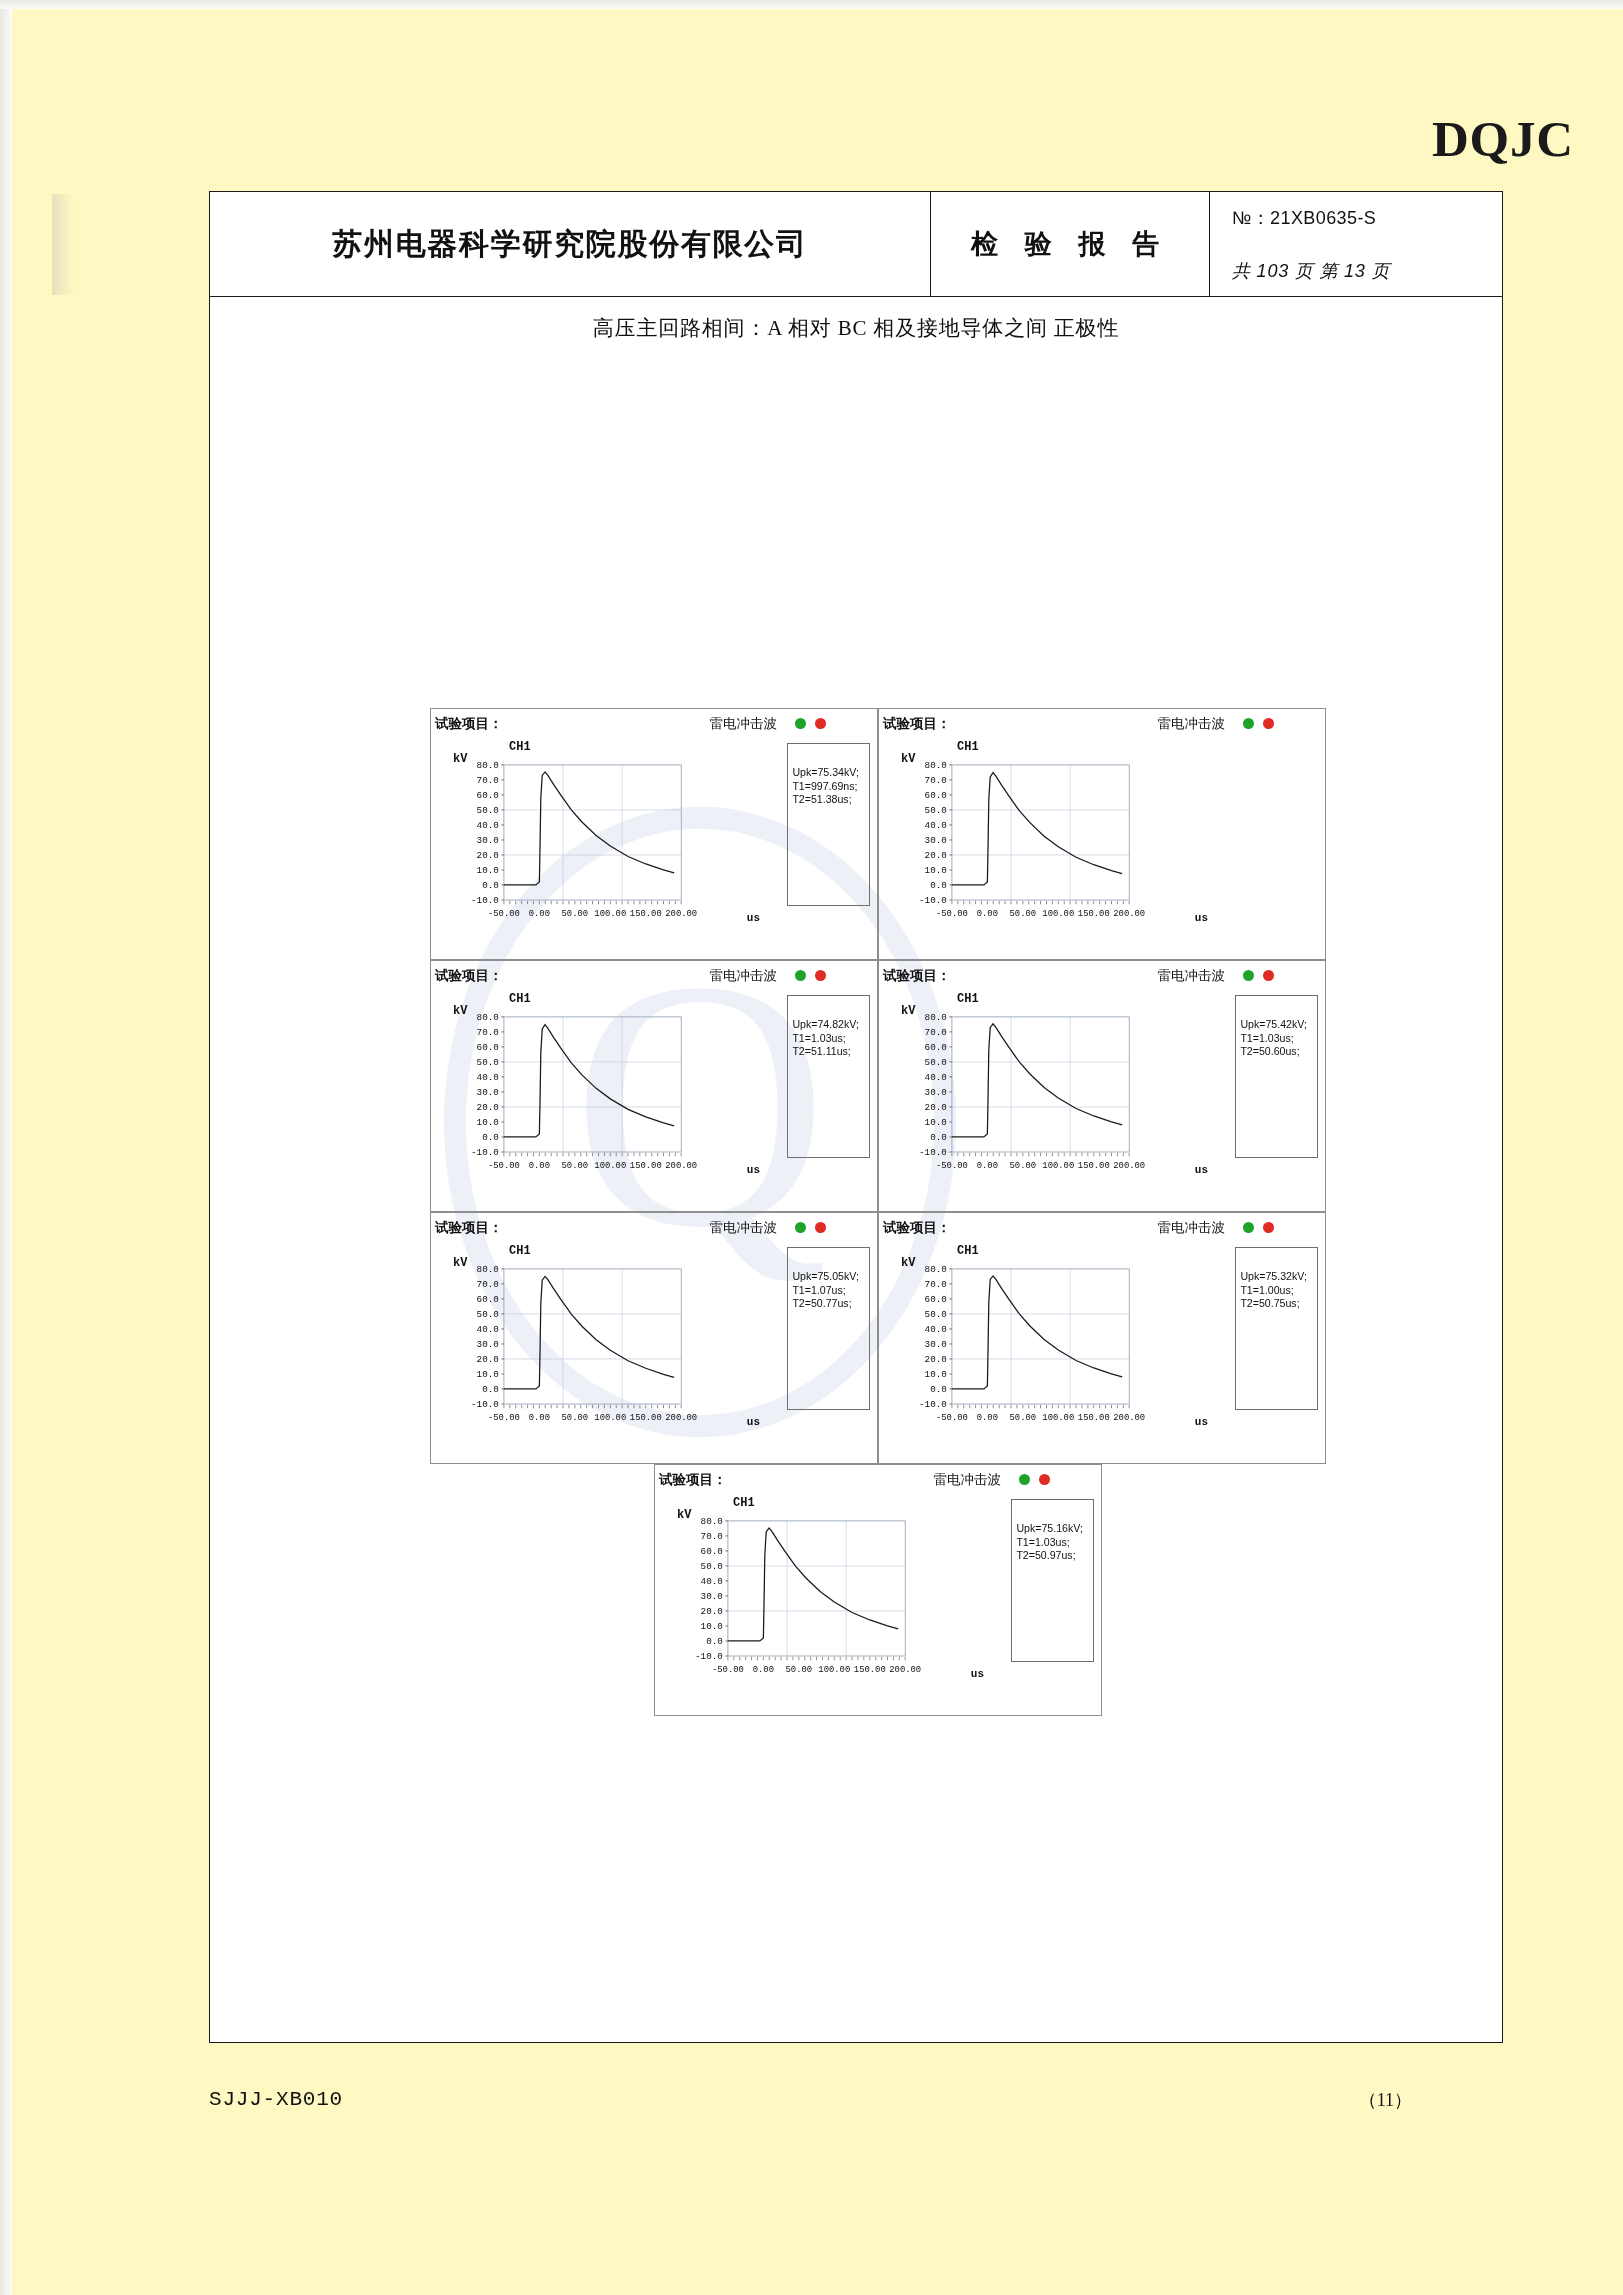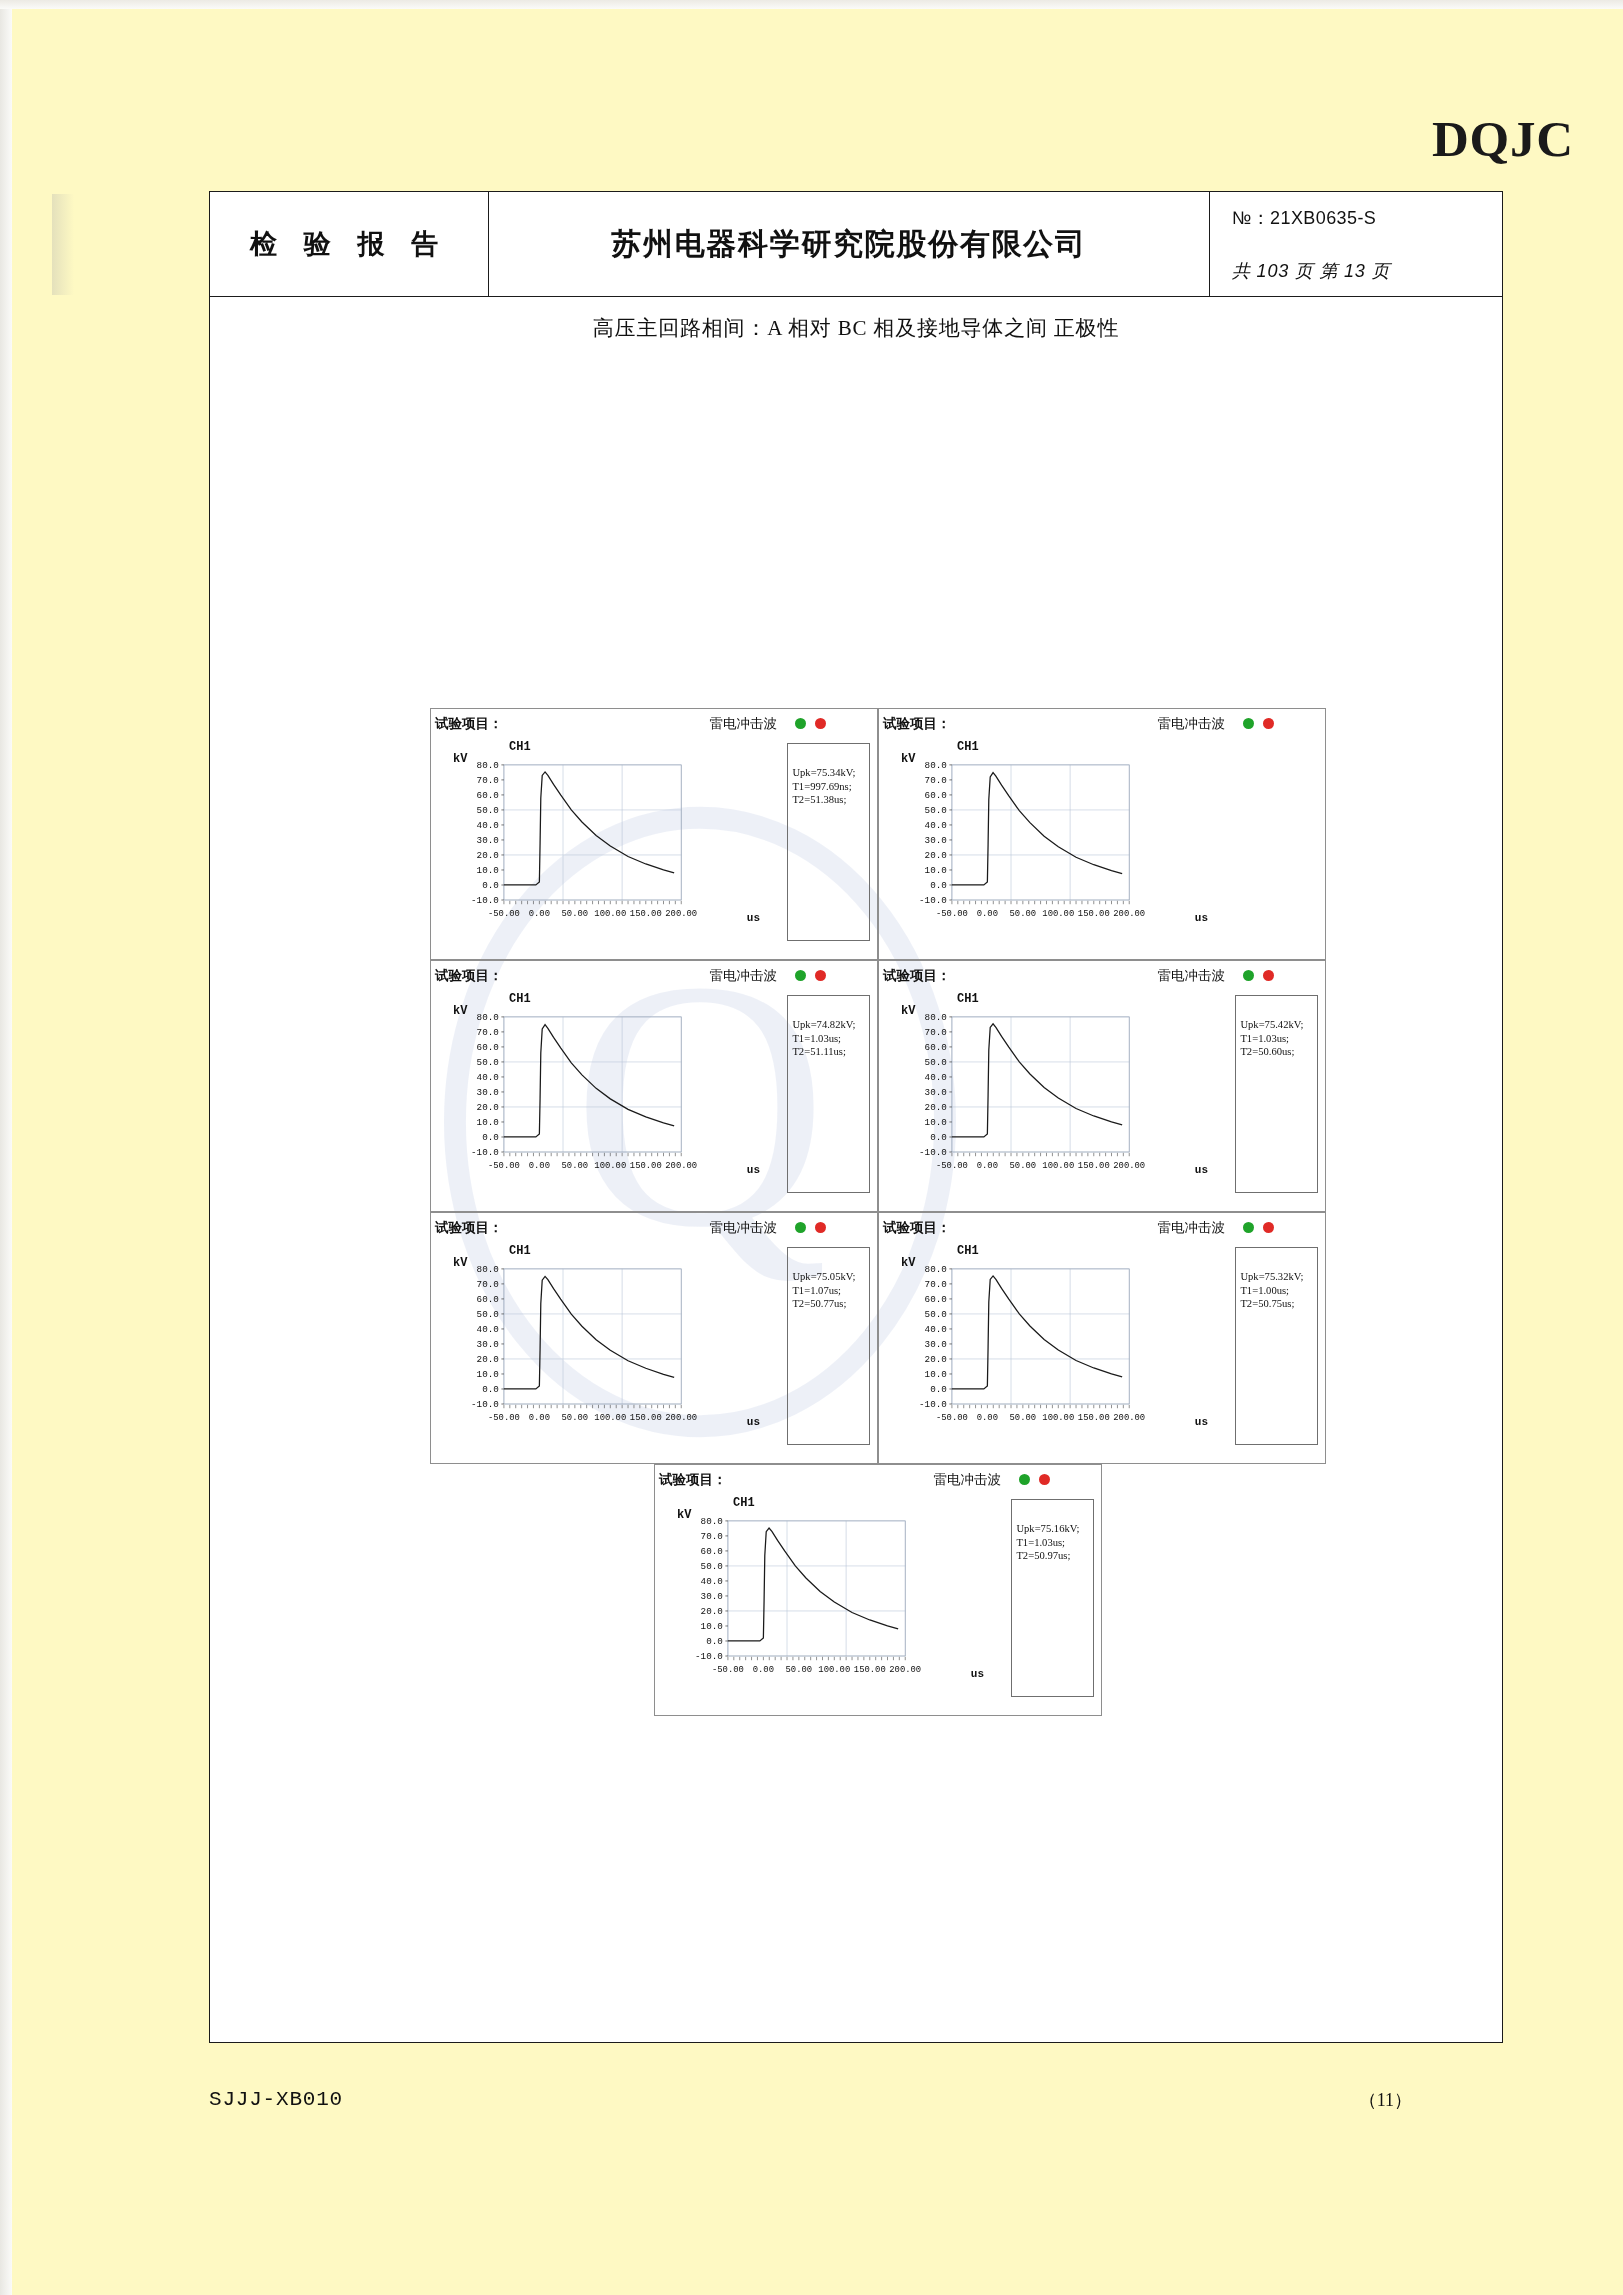--- a/index.html
+++ b/index.html
@@ -114,24 +114,24 @@
   .kvlab{
     position:absolute;left:10px;top:13.5px;font-size:12px;font-weight:700;
     font-family:"Liberation Mono", monospace;
   }
   .uslab{
     position:absolute;right:17px;bottom:25px;font-size:11px;font-weight:700;
     font-family:"Liberation Mono", monospace;
   }
   svg.plot{position:absolute;left:0;top:10px;}
   .txtbox{
-    position:absolute;right:6.8px;top:34px;width:83px;height:198px;
+    position:absolute;right:6.8px;top:34px;width:83px;height:163px;
     border:0.8px solid #6f6f6f;box-sizing:border-box;
     padding:22px 4.2px 0 4.2px;
-    font-family:Liberation Serif, serif;
+    font-family:Liberation Sans, sans-serif;
     font-size:10.6px;line-height:13.5px;
     color:#111;
   }
 
   .footer-left{
     position:absolute;left:209px;top:2088px;
     font-family:"Liberation Mono", monospace;
     font-size:21px;letter-spacing:0.8px;
   }
   .footer-right{
@@ -147,25 +147,25 @@
 
   <div class="scan-edge-left"></div>
   <div class="scan-edge-top"></div>
   <div class="corner-mark"></div>
 
   <div class="dqjc">DQJC</div>
 
   <div class="frame">
 
     <div class="hdr">
+      <div class="hdr-cell hdr-2">
+        <div class="company">苏州电器科学研究院股份有限公司</div>
+      </div>
       <div class="hdr-cell hdr-1">
         <div class="rep-title">检 验 报 告</div>
-      </div>
-      <div class="hdr-cell hdr-2">
-        <div class="company">苏州电器科学研究院股份有限公司</div>
       </div>
       <div class="hdr-cell hdr-3">
         <div class="no-line">№：21XB0635-S</div>
         <div class="pg-line">共 103 页  第 13 页</div>
       </div>
     </div>
 
     <div class="subtitle">高压主回路相间：A 相对 BC 相及接地导体之间    正极性</div>
 
     <svg class="watermark" viewBox="0 0 700 800">

